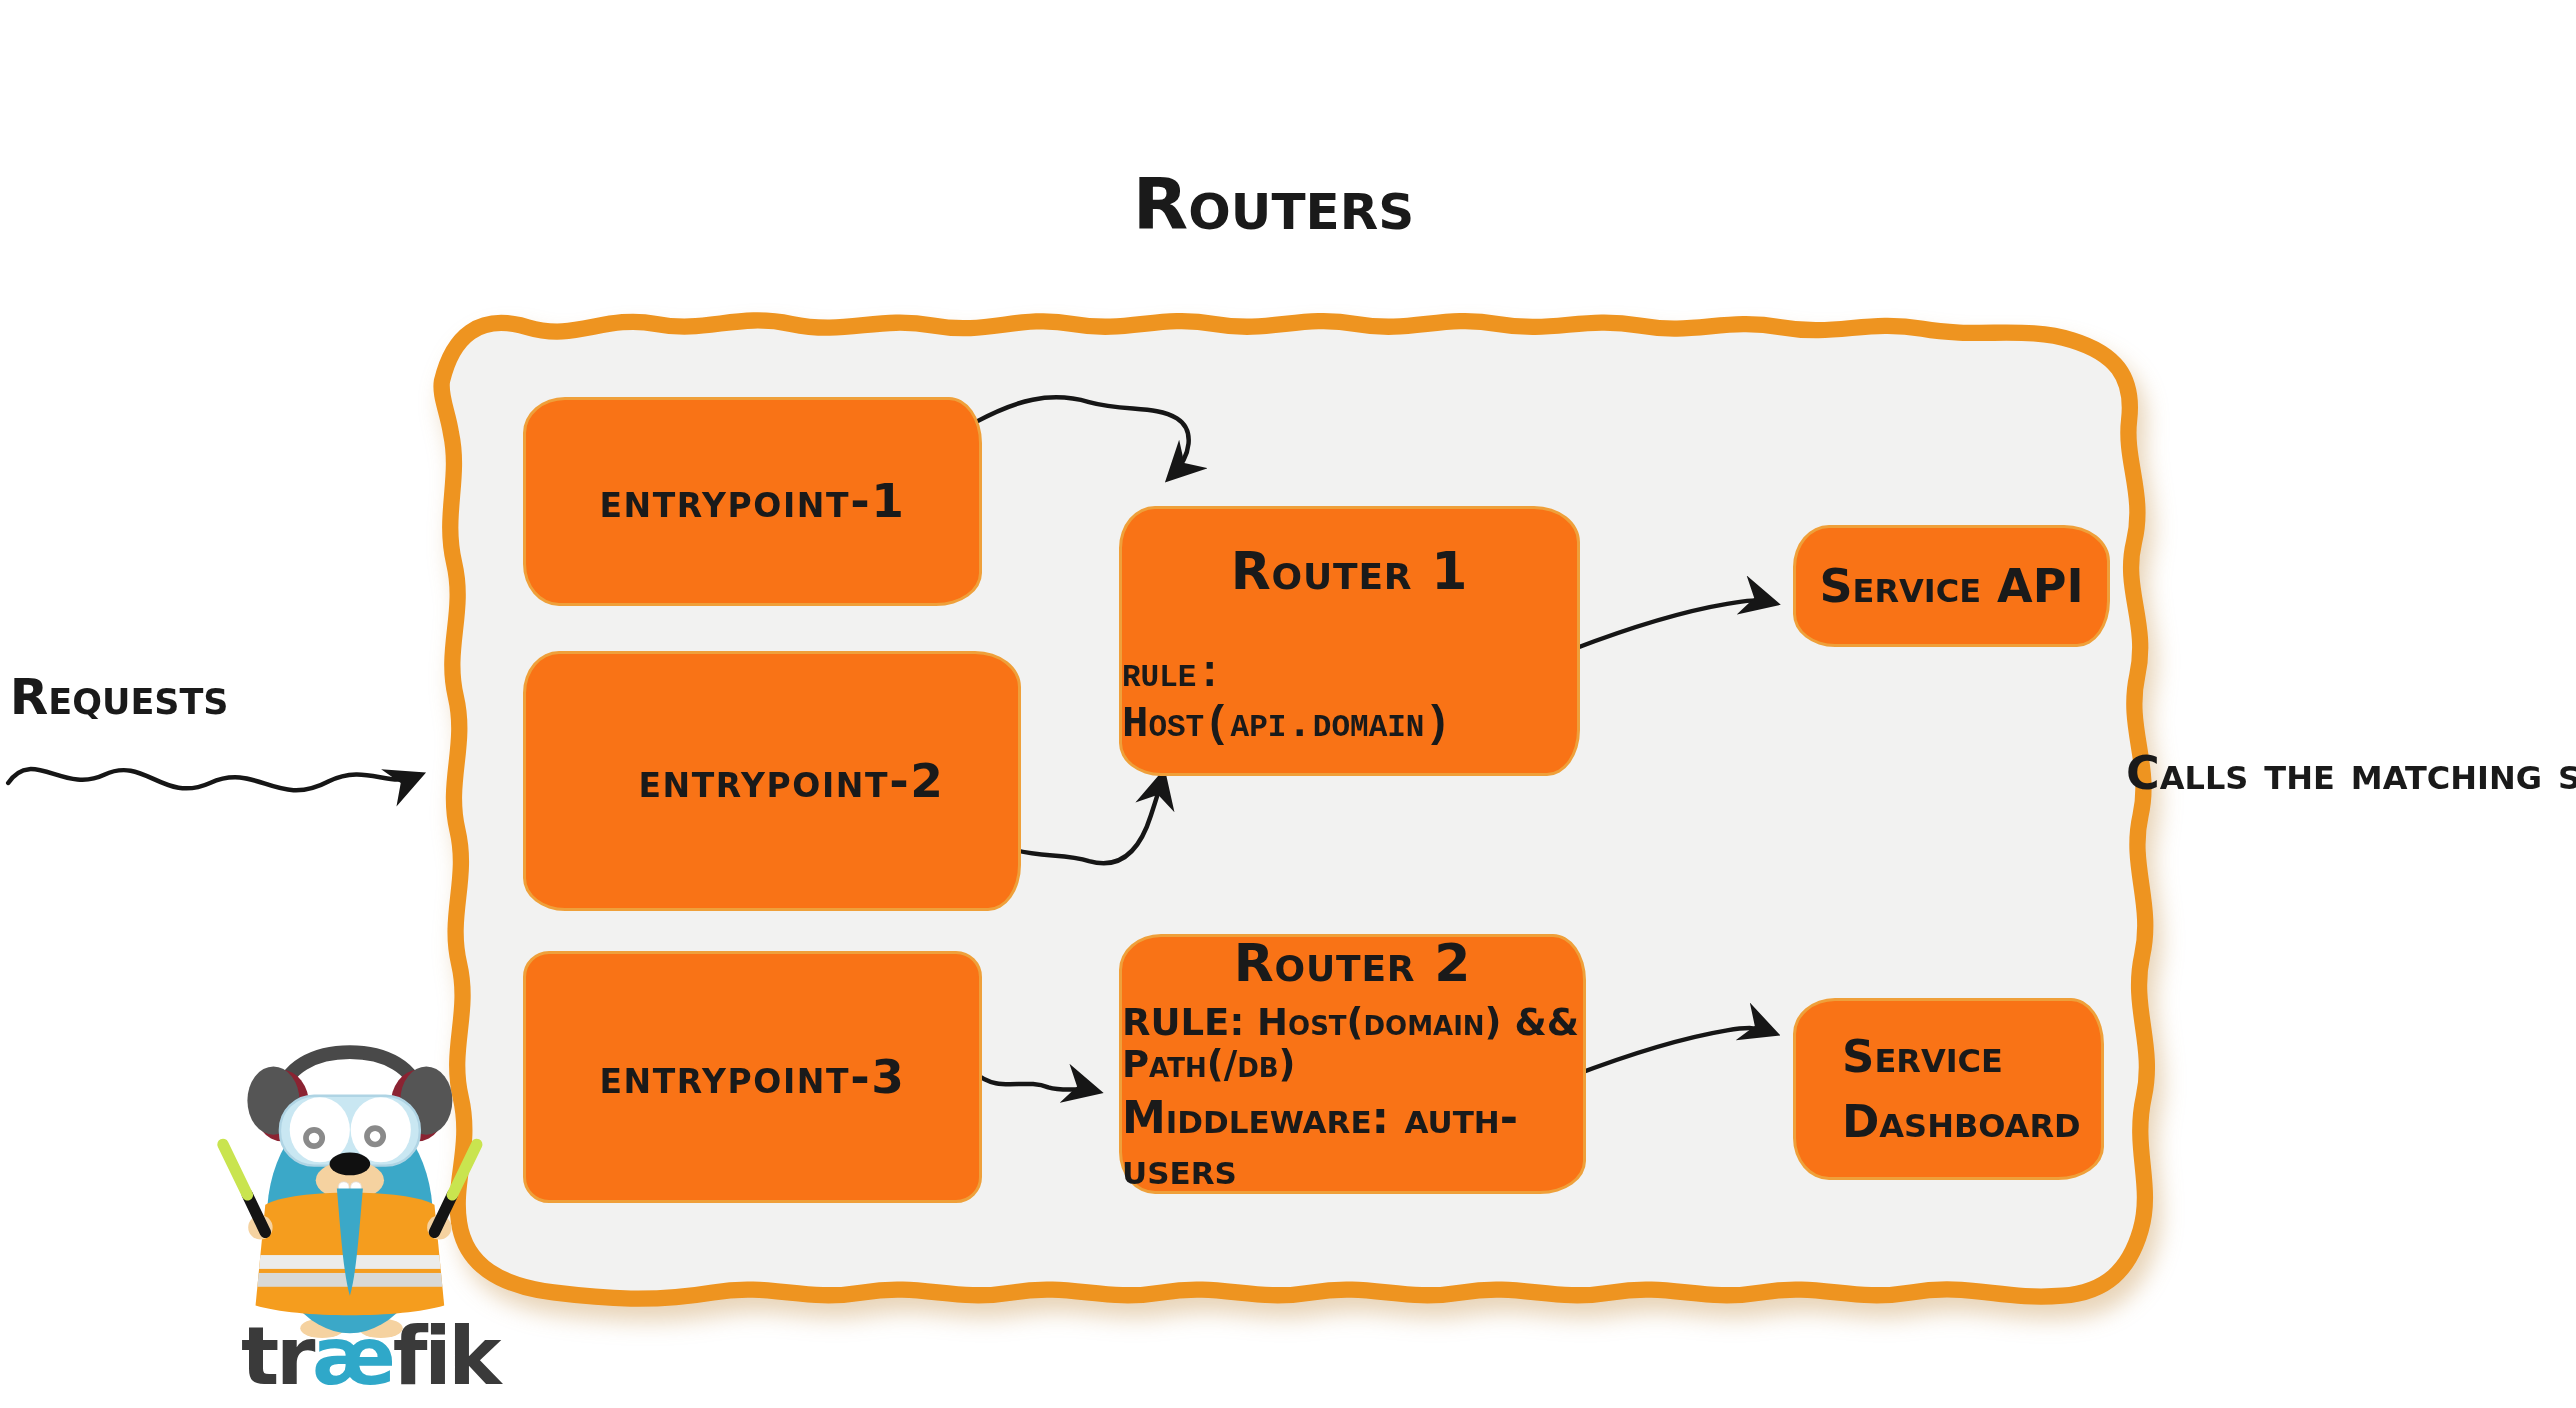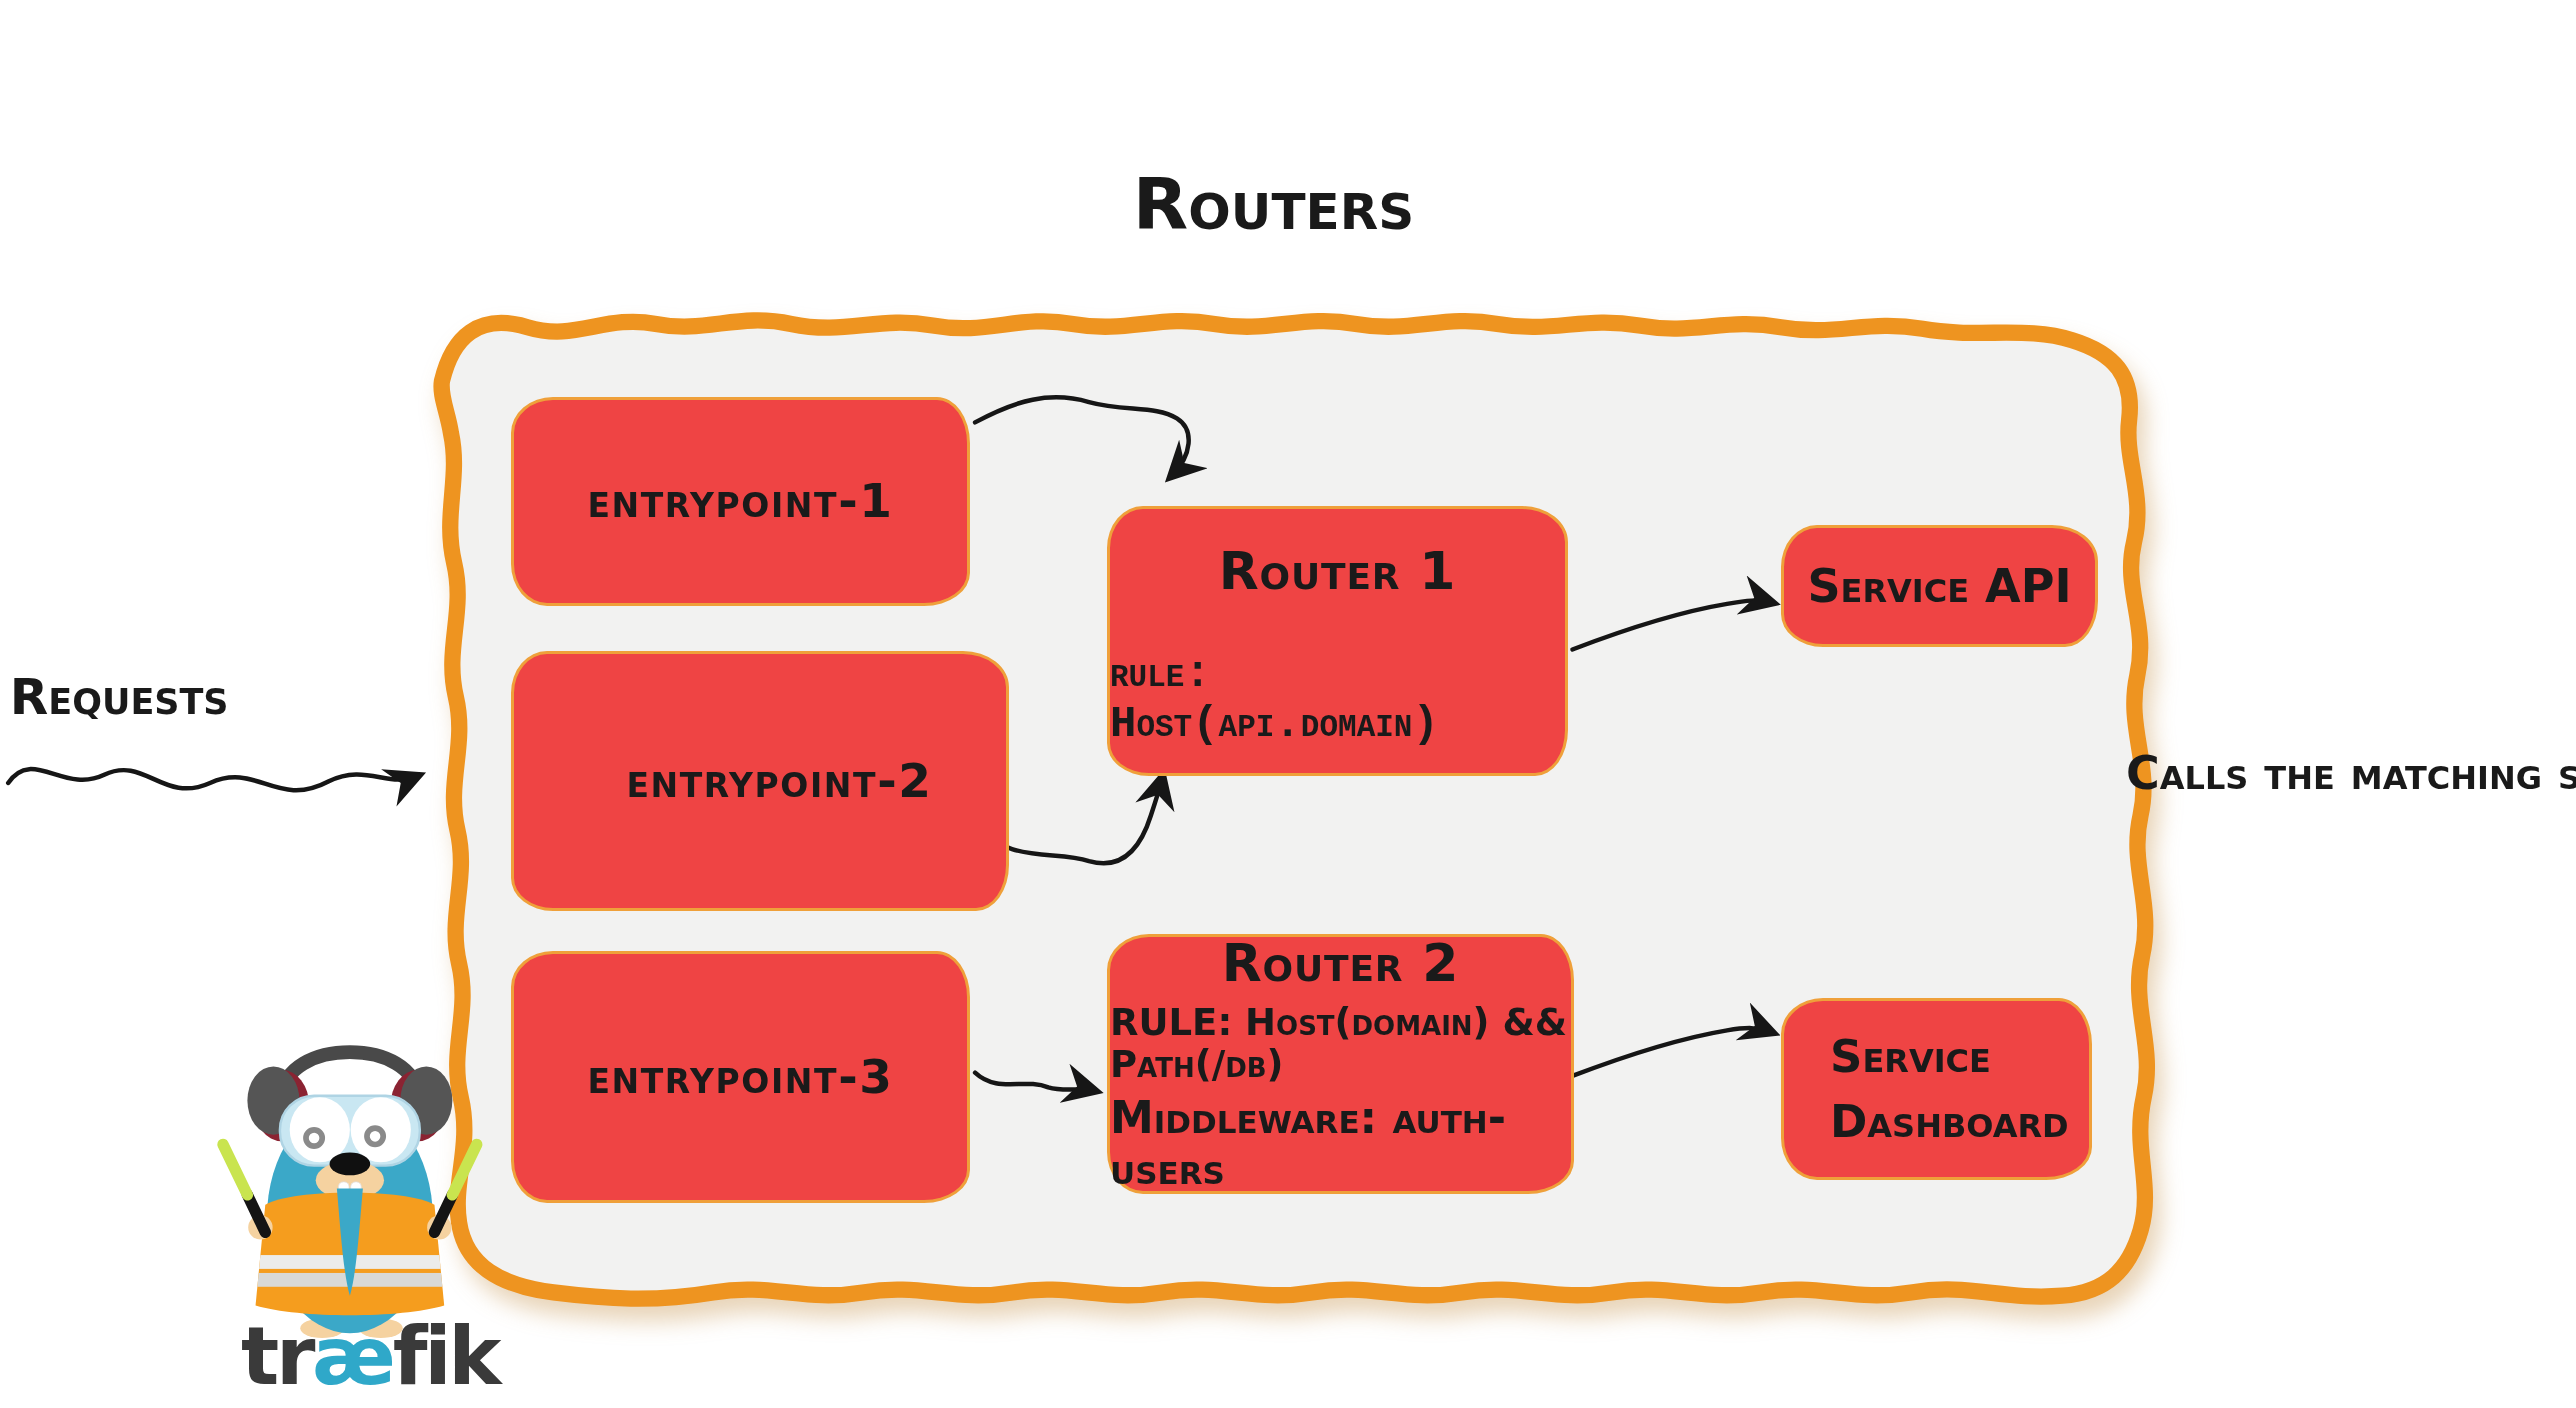--- a/index.html
+++ b/index.html
@@ -1,21 +1,21 @@
 <!DOCTYPE html>
 <html style="font-size:13px"><head>
 <meta charset="utf-8">
 <style>
   html,body{margin:0;padding:0;background:#ffffff;}
   #stage{position:relative;width:2576px;height:1408px;background:#ffffff;overflow:hidden;
          font-family:"DejaVu Sans","Liberation Sans",sans-serif;color:#1a1a1a;}
   .hand{font-variant:small-caps;font-weight:700;color:#1a1a1a;line-height:1.15;}
   .abs{position:absolute;text-align:center;}
-  .box{position:absolute;background:#ef4444;border:3.3px solid #efa03a;z-index:3;
-       display:flex;flex-direction:column;justify-content:center;align-items:center;}
+  .box{position:absolute;background:#f97316;border:3.3px solid #efa03a;z-index:3;
+       display:flex;flex-direction:column;justify-content:center;align-items:center;margin-left:12px;}
   .rad-a{border-radius:42px 33px 46px 36px / 36px 46px 33px 42px;}
   .rad-b{border-radius:36px 46px 33px 42px / 42px 36px 46px 33px;}
   .ep-label{font-size:47px;letter-spacing:1.6px;}
   .router-title{font-size:52px;letter-spacing:0.8px;}
   .router-rule{font-size:44px;margin-top:47px;font-family:Liberation Mono, monospace;}
   .r2-rule{font-size:37px;margin-top:8.1px;}
   .r2-mw{font-size:44px;margin-top:6.5px;}
   .svc-label{font-size:46px;}
   .svc-line{font-size:45px;line-height:1.45;}
   #title{left:1001px;top:163px;width:545px;text-align:center;font-size:72px;z-index:4;}
@@ -69,21 +69,21 @@
 
   <div id="requests-label" class="abs hand">Requests</div>
   <div id="calls-label" class="abs hand">Calls the matching server</div>
 
   <div class="box rad-a" style="left:511px;top:397px;width:453px;height:203px;">
     <div class="hand ep-label">entrypoint-1</div>
   </div>
   <div class="box rad-b" style="left:511px;top:651px;width:453px;height:254px;padding-left:39px;">
     <div class="hand ep-label">entrypoint-2</div>
   </div>
-  <div class="box rad-a" style="left:511px;top:951px;width:453px;height:246px;">
+  <div class="box rad-a" style="left:511px;top:951px;width:453px;height:246px;border-radius:26px;">
     <div class="hand ep-label">entrypoint-3</div>
   </div>
 
   <div class="box rad-b" style="left:1107px;top:506px;width:461px;height:270px;justify-content:flex-start;padding-top:33px;box-sizing:border-box;">
     <div class="hand router-title">Router 1</div>
     <div class="hand router-rule">rule: Host(api.domain)</div>
   </div>
 
   <div class="box rad-a" style="left:1107px;top:934px;width:461px;height:254px;">
     <div class="hand router-title">Router 2</div>

